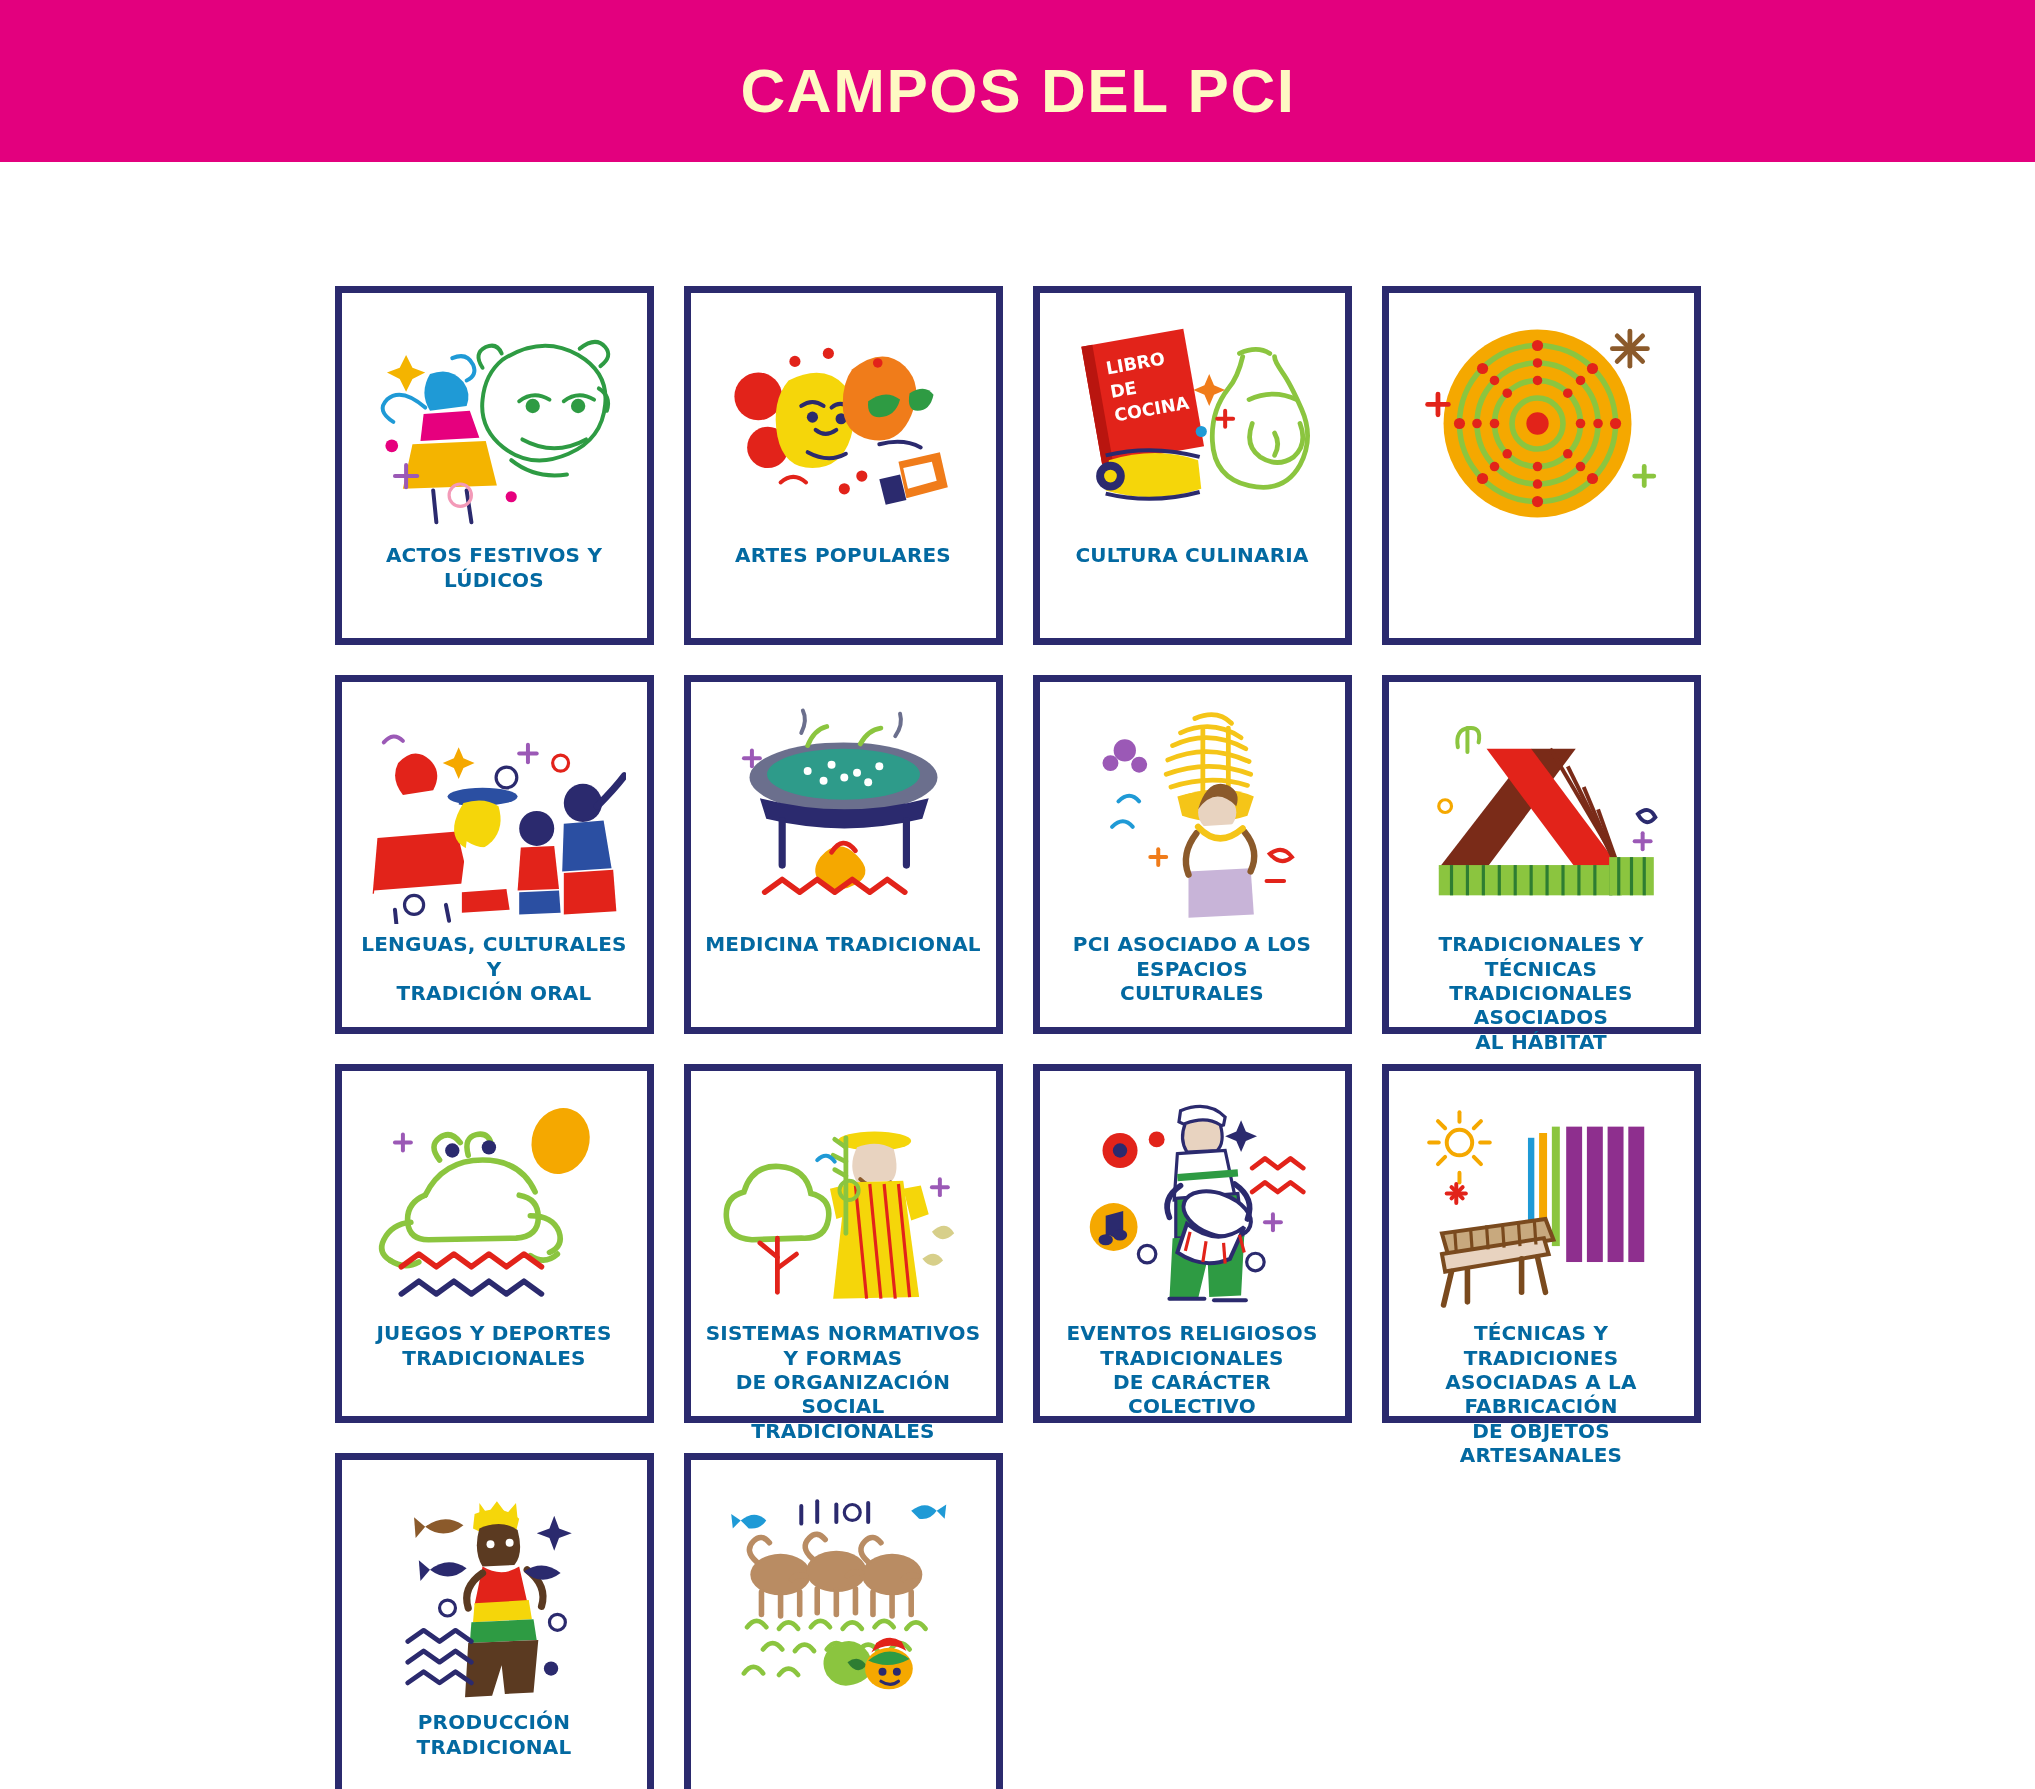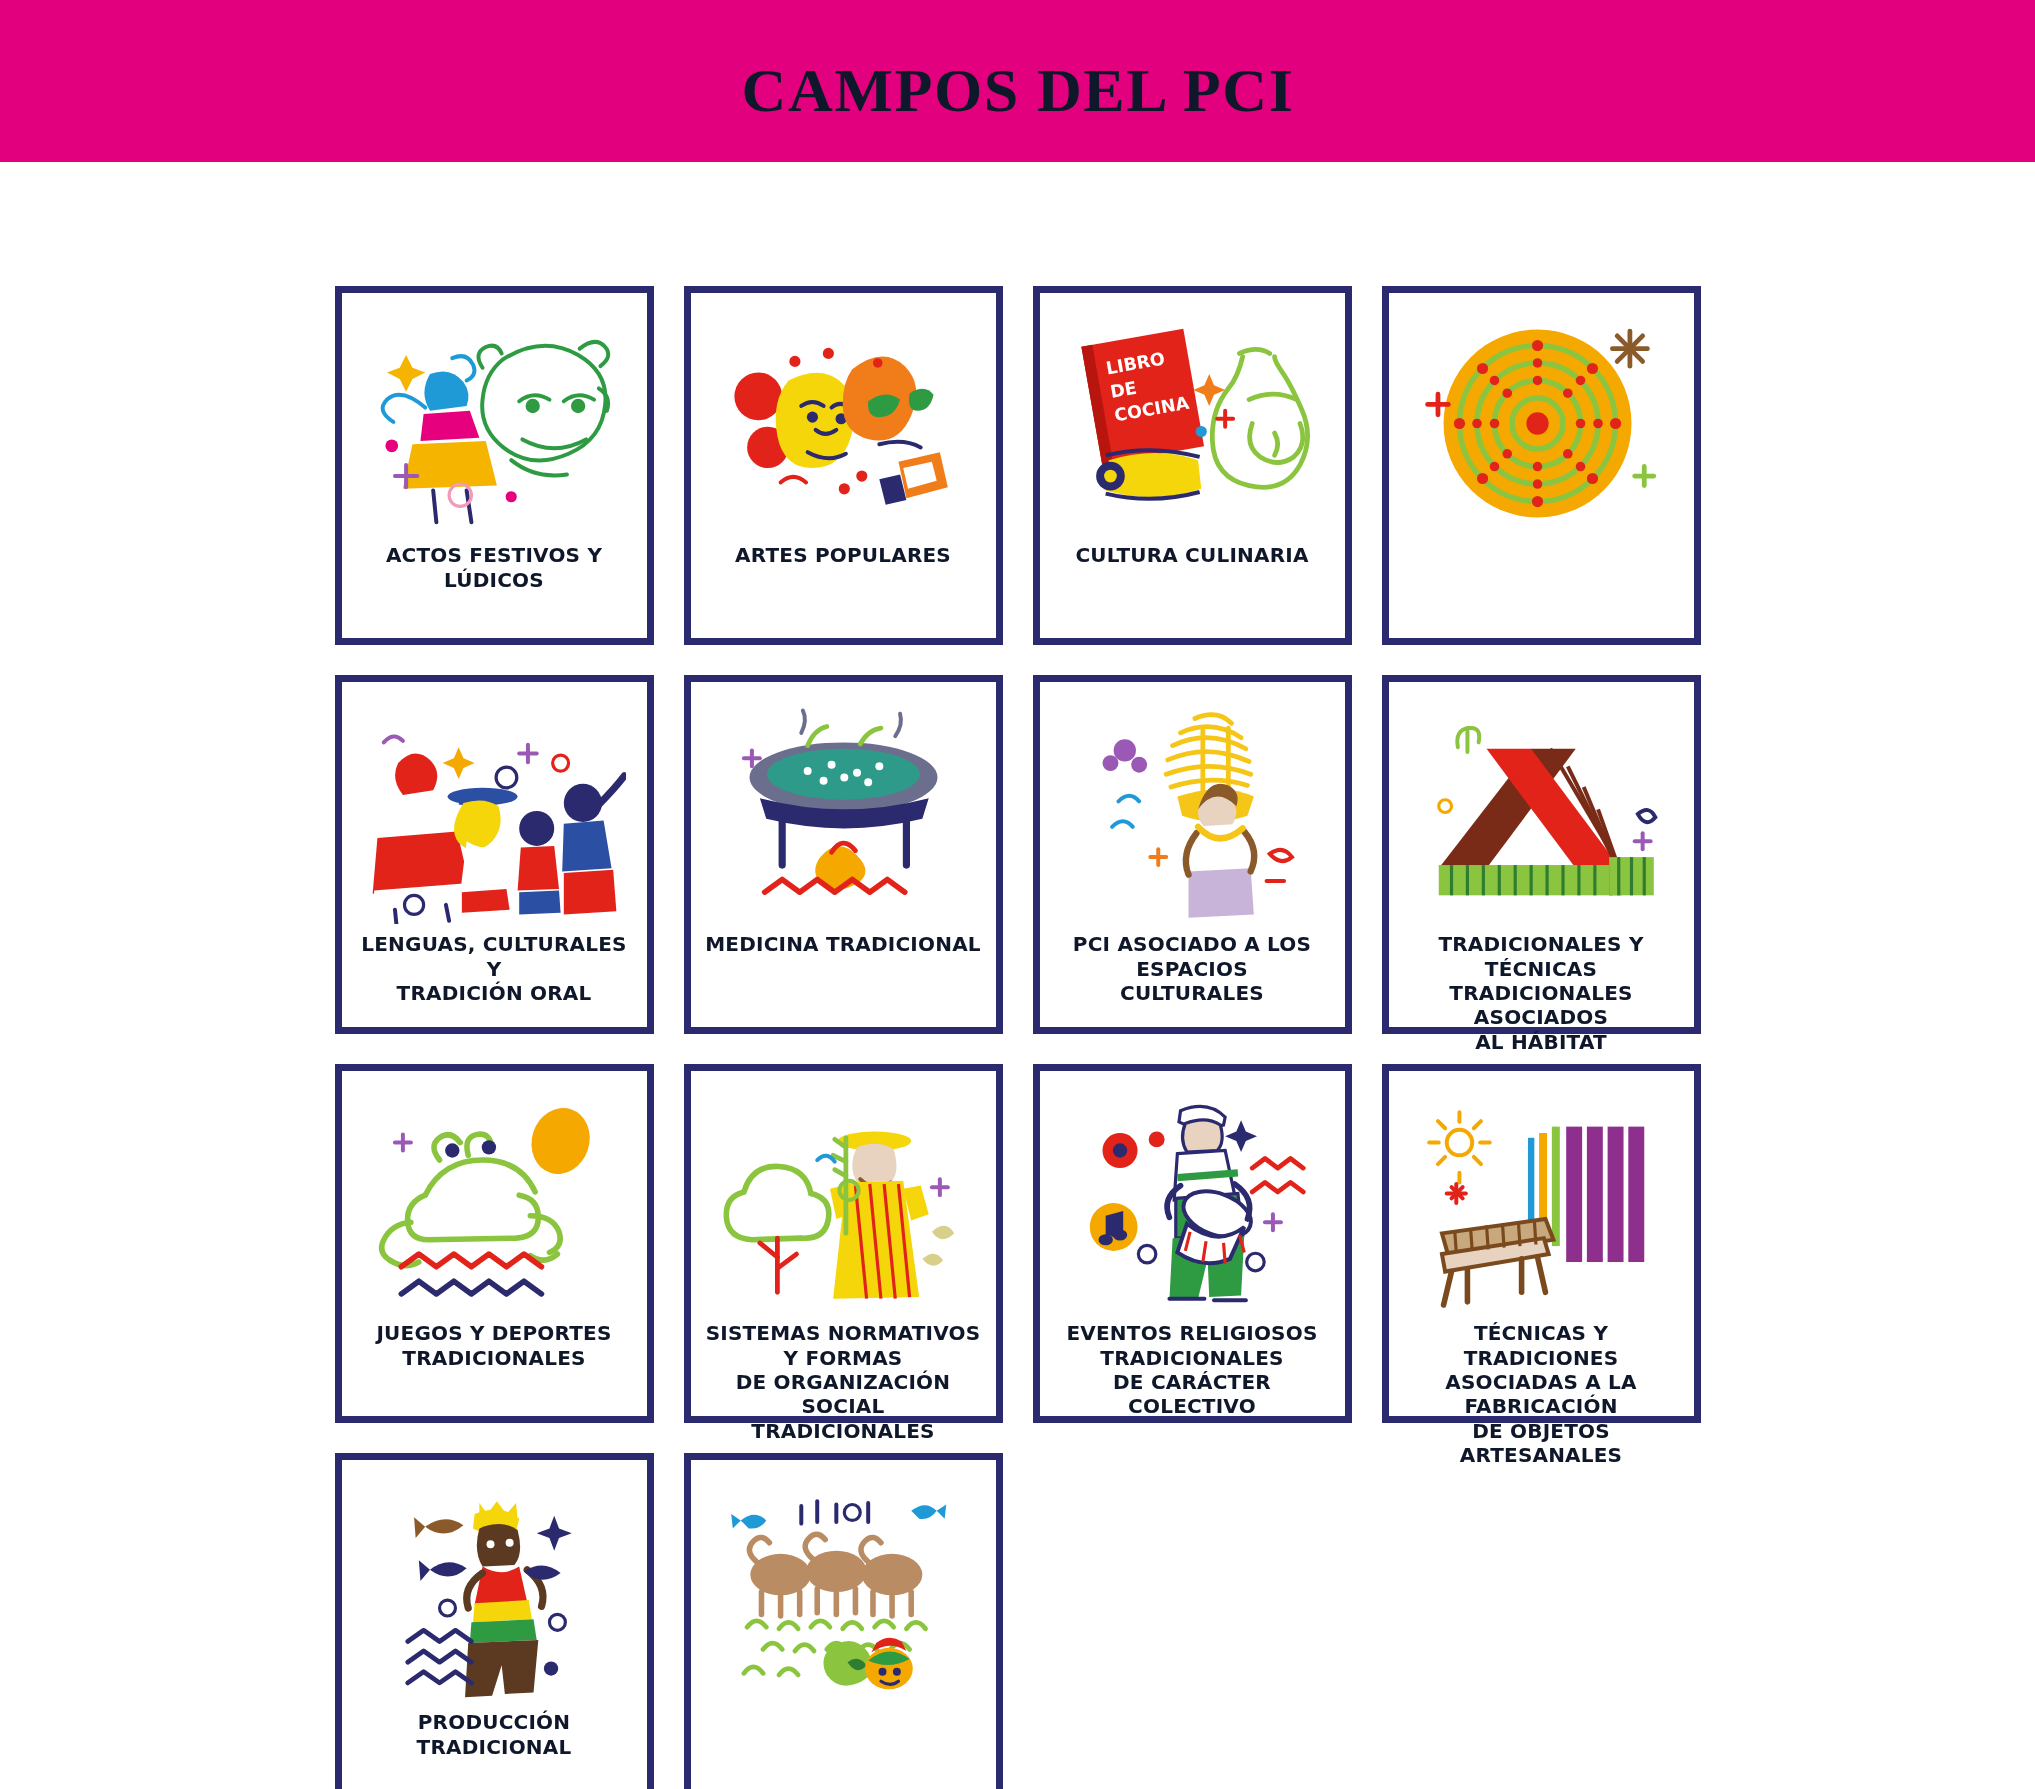--- a/index.html
+++ b/index.html
@@ -15,25 +15,25 @@
   }
   .header {
     width: 100%;
     height: 162px;
     background: #e3007e;
     display: flex;
     align-items: center;
     justify-content: center;
   }
   .header-title {
-    color: #0f172a;
+    color: #fef9c3;
     font-size: 62px;
     font-weight: bold;
     letter-spacing: 1.6px;
-    font-family: Liberation Serif, serif;
+    font-family: Liberation Sans, sans-serif;
     margin-top: 18px;
   }
   .grid-wrap {
     padding: 124px 0 0 0;
     display: flex;
     justify-content: center;
   }
   .grid {
     width: 1397px;
     display: flex;
@@ -62,21 +62,21 @@
   .art {
     flex: 0 0 239px;
     width: 100%;
     display: flex;
     align-items: center;
     justify-content: center;
     overflow: hidden;
   }
   .art svg { display: block; }
   .caption {
-    color: #0f172a;
+    color: #0369a1;
     font-size: 20px;
     font-weight: bold;
     text-align: center;
     line-height: 1.22;
     letter-spacing: 0.2px;
     font-family: "DejaVu Sans", sans-serif;
     padding: 0 3.2px;
   }
   
   .grid .cell:nth-child(13),

